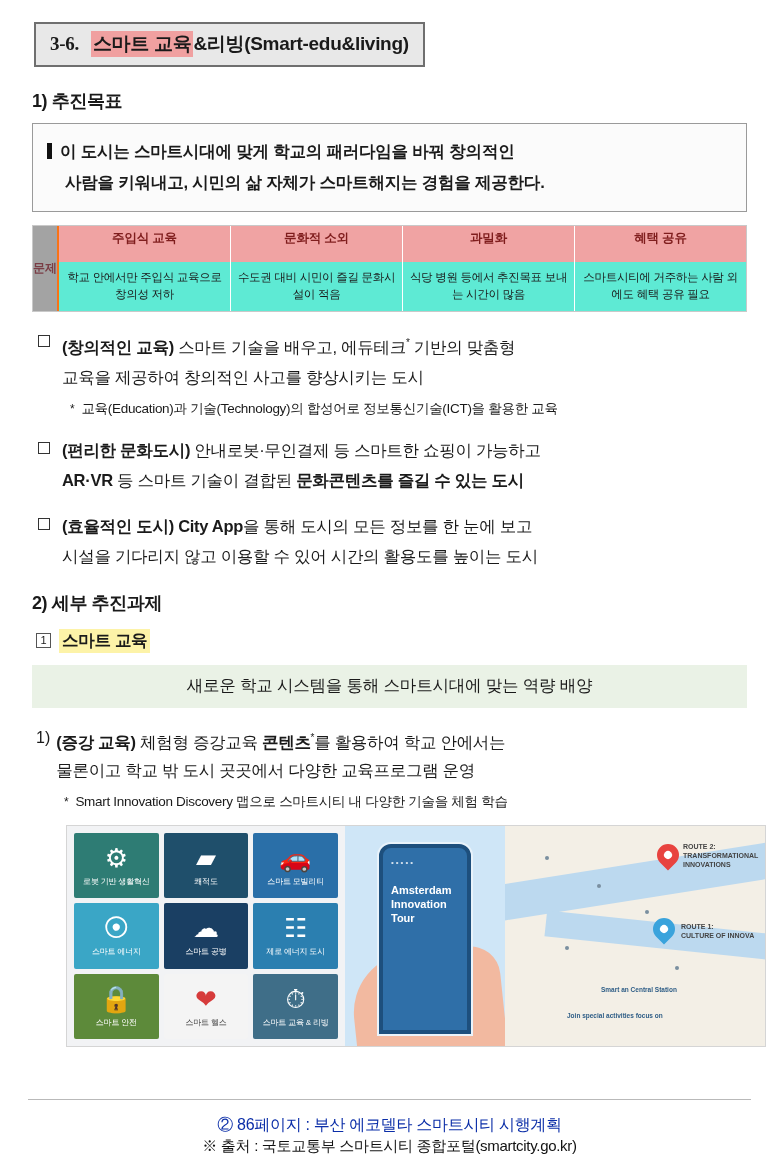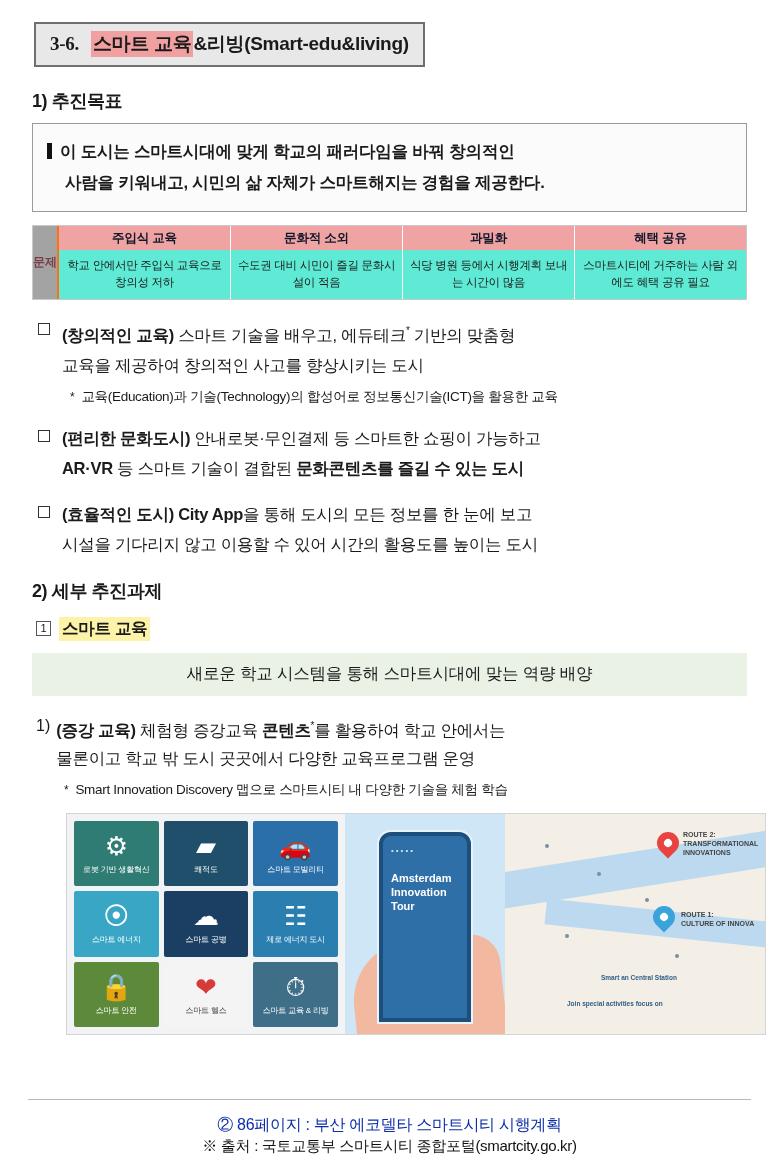--- a/index.html
+++ b/index.html
@@ -85,25 +85,25 @@
     justify-content: center;
     border-right: 2px solid #f97316;
     line-height: 13px;
     text-align: center;
   }
   .prob-cols { display: flex; flex: 1; }
   .prob-col { flex: 1; border-right: 1px solid #ffffff; }
   .prob-col:last-child { border-right: none; }
   .prob-head {
     background: #f0a3a3;
-    color: #0f172a;
+    color: #7f1d1d;
     font-size: 12.5px;
     font-weight: bold;
     text-align: center;
-    padding: 4px 0 2px 0;
+    padding: 4px 0 14px 0;
     letter-spacing: -0.2px;
   }
   .prob-body {
     background: #5eead4;
     font-size: 11.5px;
     line-height: 17px;
     text-align: center;
     padding: 7px 5px 8px 5px;
     letter-spacing: -0.3px;
     border-top: 1px solid #f0a3a3;
@@ -369,21 +369,21 @@
       <div class="prob-col">
         <div class="prob-head">주입식 교육</div>
         <div class="prob-body">학교 안에서만 주입식 교육으로 창의성 저하</div>
       </div>
       <div class="prob-col">
         <div class="prob-head">문화적 소외</div>
         <div class="prob-body">수도권 대비 시민이 즐길 문화시설이 적음</div>
       </div>
       <div class="prob-col">
         <div class="prob-head">과밀화</div>
-        <div class="prob-body">식당 병원 등에서 시행계획 보내는 시간이 많음</div>
+        <div class="prob-body">식당 병원 등에서 추진목표 보내는 시간이 많음</div>
       </div>
       <div class="prob-col">
         <div class="prob-head">혜택 공유</div>
         <div class="prob-body">스마트시티에 거주하는 사람 외에도 혜택 공유 필요</div>
       </div>
     </div>
   </div>
 
   
   <div class="cbox-item">

